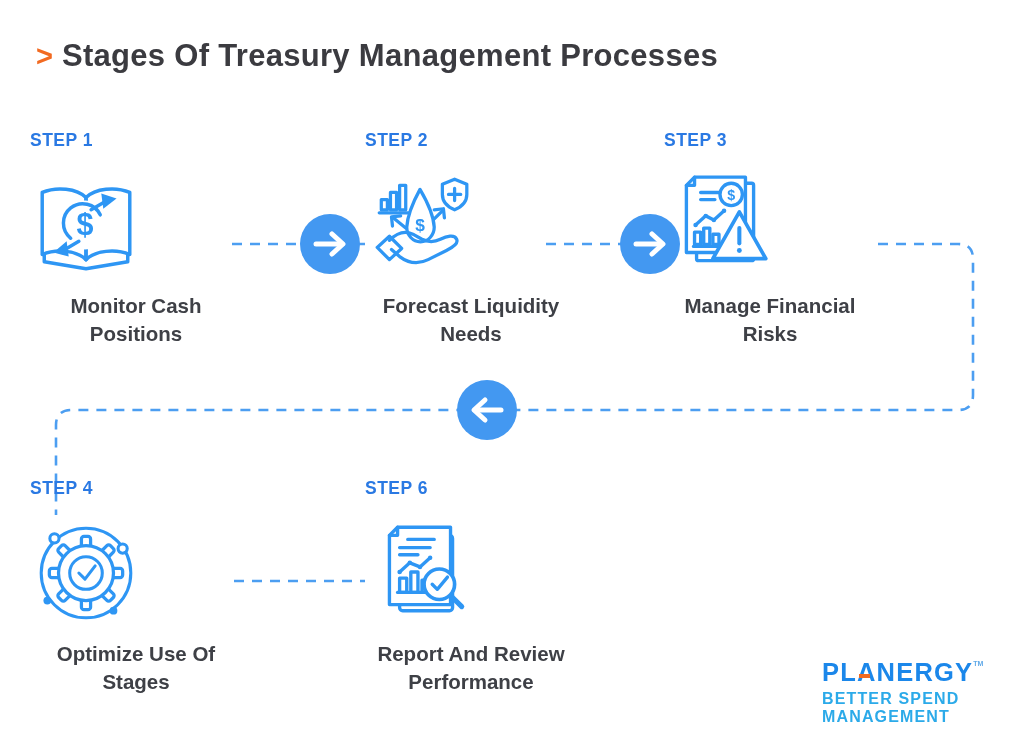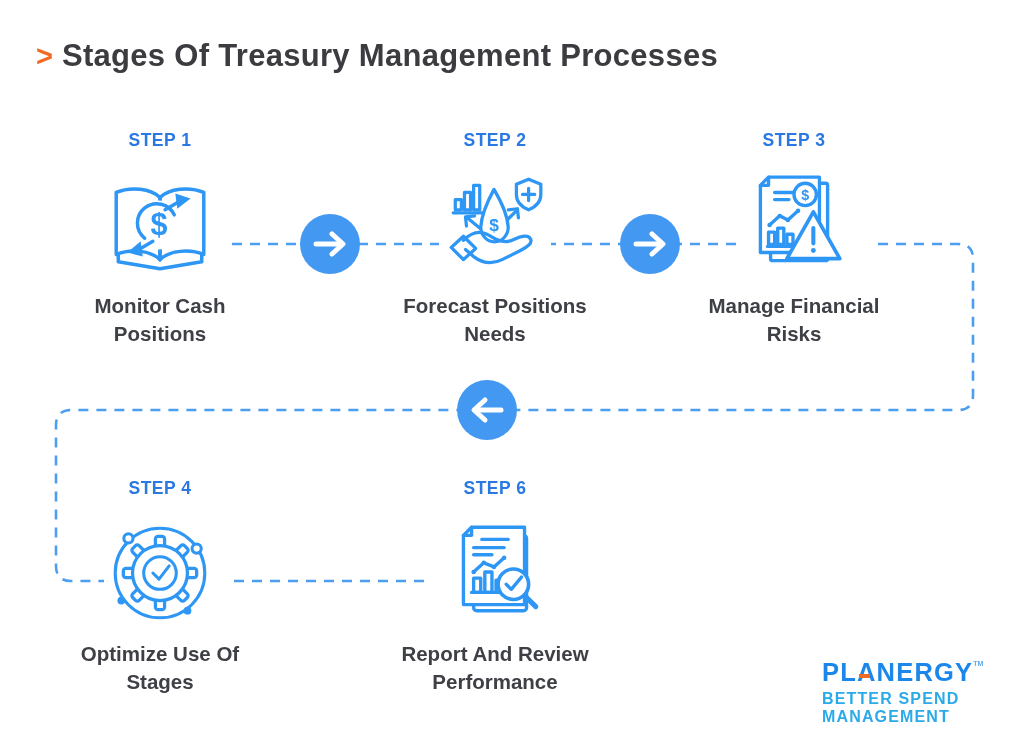--- a/index.html
+++ b/index.html
@@ -7,21 +7,21 @@
     position:relative;width:1024px;height:749px;background:#ffffff;overflow:hidden;
     font-family:"Liberation Sans",sans-serif;
   }
   
   .title-row{position:absolute;left:36px;top:38px;display:flex;align-items:baseline;gap:9px;}
   .title-chevron{color:#F26A21;font-size:29px;font-weight:800;}
   .title-text{color:#3B3B40;font-size:31px;font-weight:800;letter-spacing:.3px;}
   
   .connector-svg{position:absolute;left:0;top:0;z-index:1;}
   
-  .step{position:absolute;width:260px;display:flex;flex-direction:column;align-items:center;z-index:2;}
+  .step{position:absolute;width:260px;display:flex;flex-direction:column;z-index:2;}
   .step-label{font-size:17.5px;font-weight:700;color:#2A79E3;letter-spacing:.5px;height:22px;}
   .step-icon{margin-top:15px;width:112px;height:112px;background:#fff;border-radius:10px;
     display:flex;align-items:center;justify-content:center;}
   .step-icon svg{width:112px;height:112px;}
   .step-caption{margin-top:13px;font-size:20.5px;font-weight:600;color:#3E4046;line-height:1.38;
     max-width:212px;text-align:center;}
   #step-1{left:30px;top:130px;}
   #step-2{left:365px;top:130px;}
   #step-3{left:664px;top:130px;}
   #step-4{left:30px;top:478px;}
@@ -91,21 +91,21 @@
         <path d="M88,12 L100,17 V27 Q100,37 88,42 Q76,37 76,27 V17 Z"></path>
         <path d="M88,21 V33 M82,27 H94"></path>
         <path d="M66,53 L76,43"></path>
         <polyline points="68,42 77,41 78,50"></polyline>
         <path d="M54,22 Q42,44 41,59 A13.5,14.5 0 0 0 68,59 Q67,44 54,22 Z" fill="#ffffff"></path>
         <path d="M12,79 L24,68 L36,80 L24,91 Z"></path>
         <path d="M24,72 C32,64 39,62 47,66 L56,71 C62,74 68,74 74,71 C80,68 88,66 90,71 C92,75 86,79 80,82 L62,91 C52,96 42,94 34,88 L26,81"></path>
         <text x="54" y="63" font-size="17" font-weight="bold" fill="#2E96F4" stroke="none" text-anchor="middle" font-family="Liberation Sans, sans-serif">$</text>
       </svg>
     </div>
-    <div class="step-caption">Forecast Positions Needs</div>
+    <div class="step-caption">Forecast Liquidity Needs</div>
   </div>
 
   <div class="step" id="step-3">
     <div class="step-label">STEP 3</div>
     <div class="step-icon">
       <svg viewBox="0 0 110 110" fill="none" stroke="#2E96F4" stroke-width="3.3" stroke-linecap="round" stroke-linejoin="round">
         <rect x="32" y="16" width="56" height="76" rx="2"></rect>
         <path d="M30,10 H80 V84 H22 V18 Z" fill="#ffffff"></path>
         <path d="M30,10 V18 H22"></path>
         <path d="M36,25 H56 M36,32 H50"></path>

